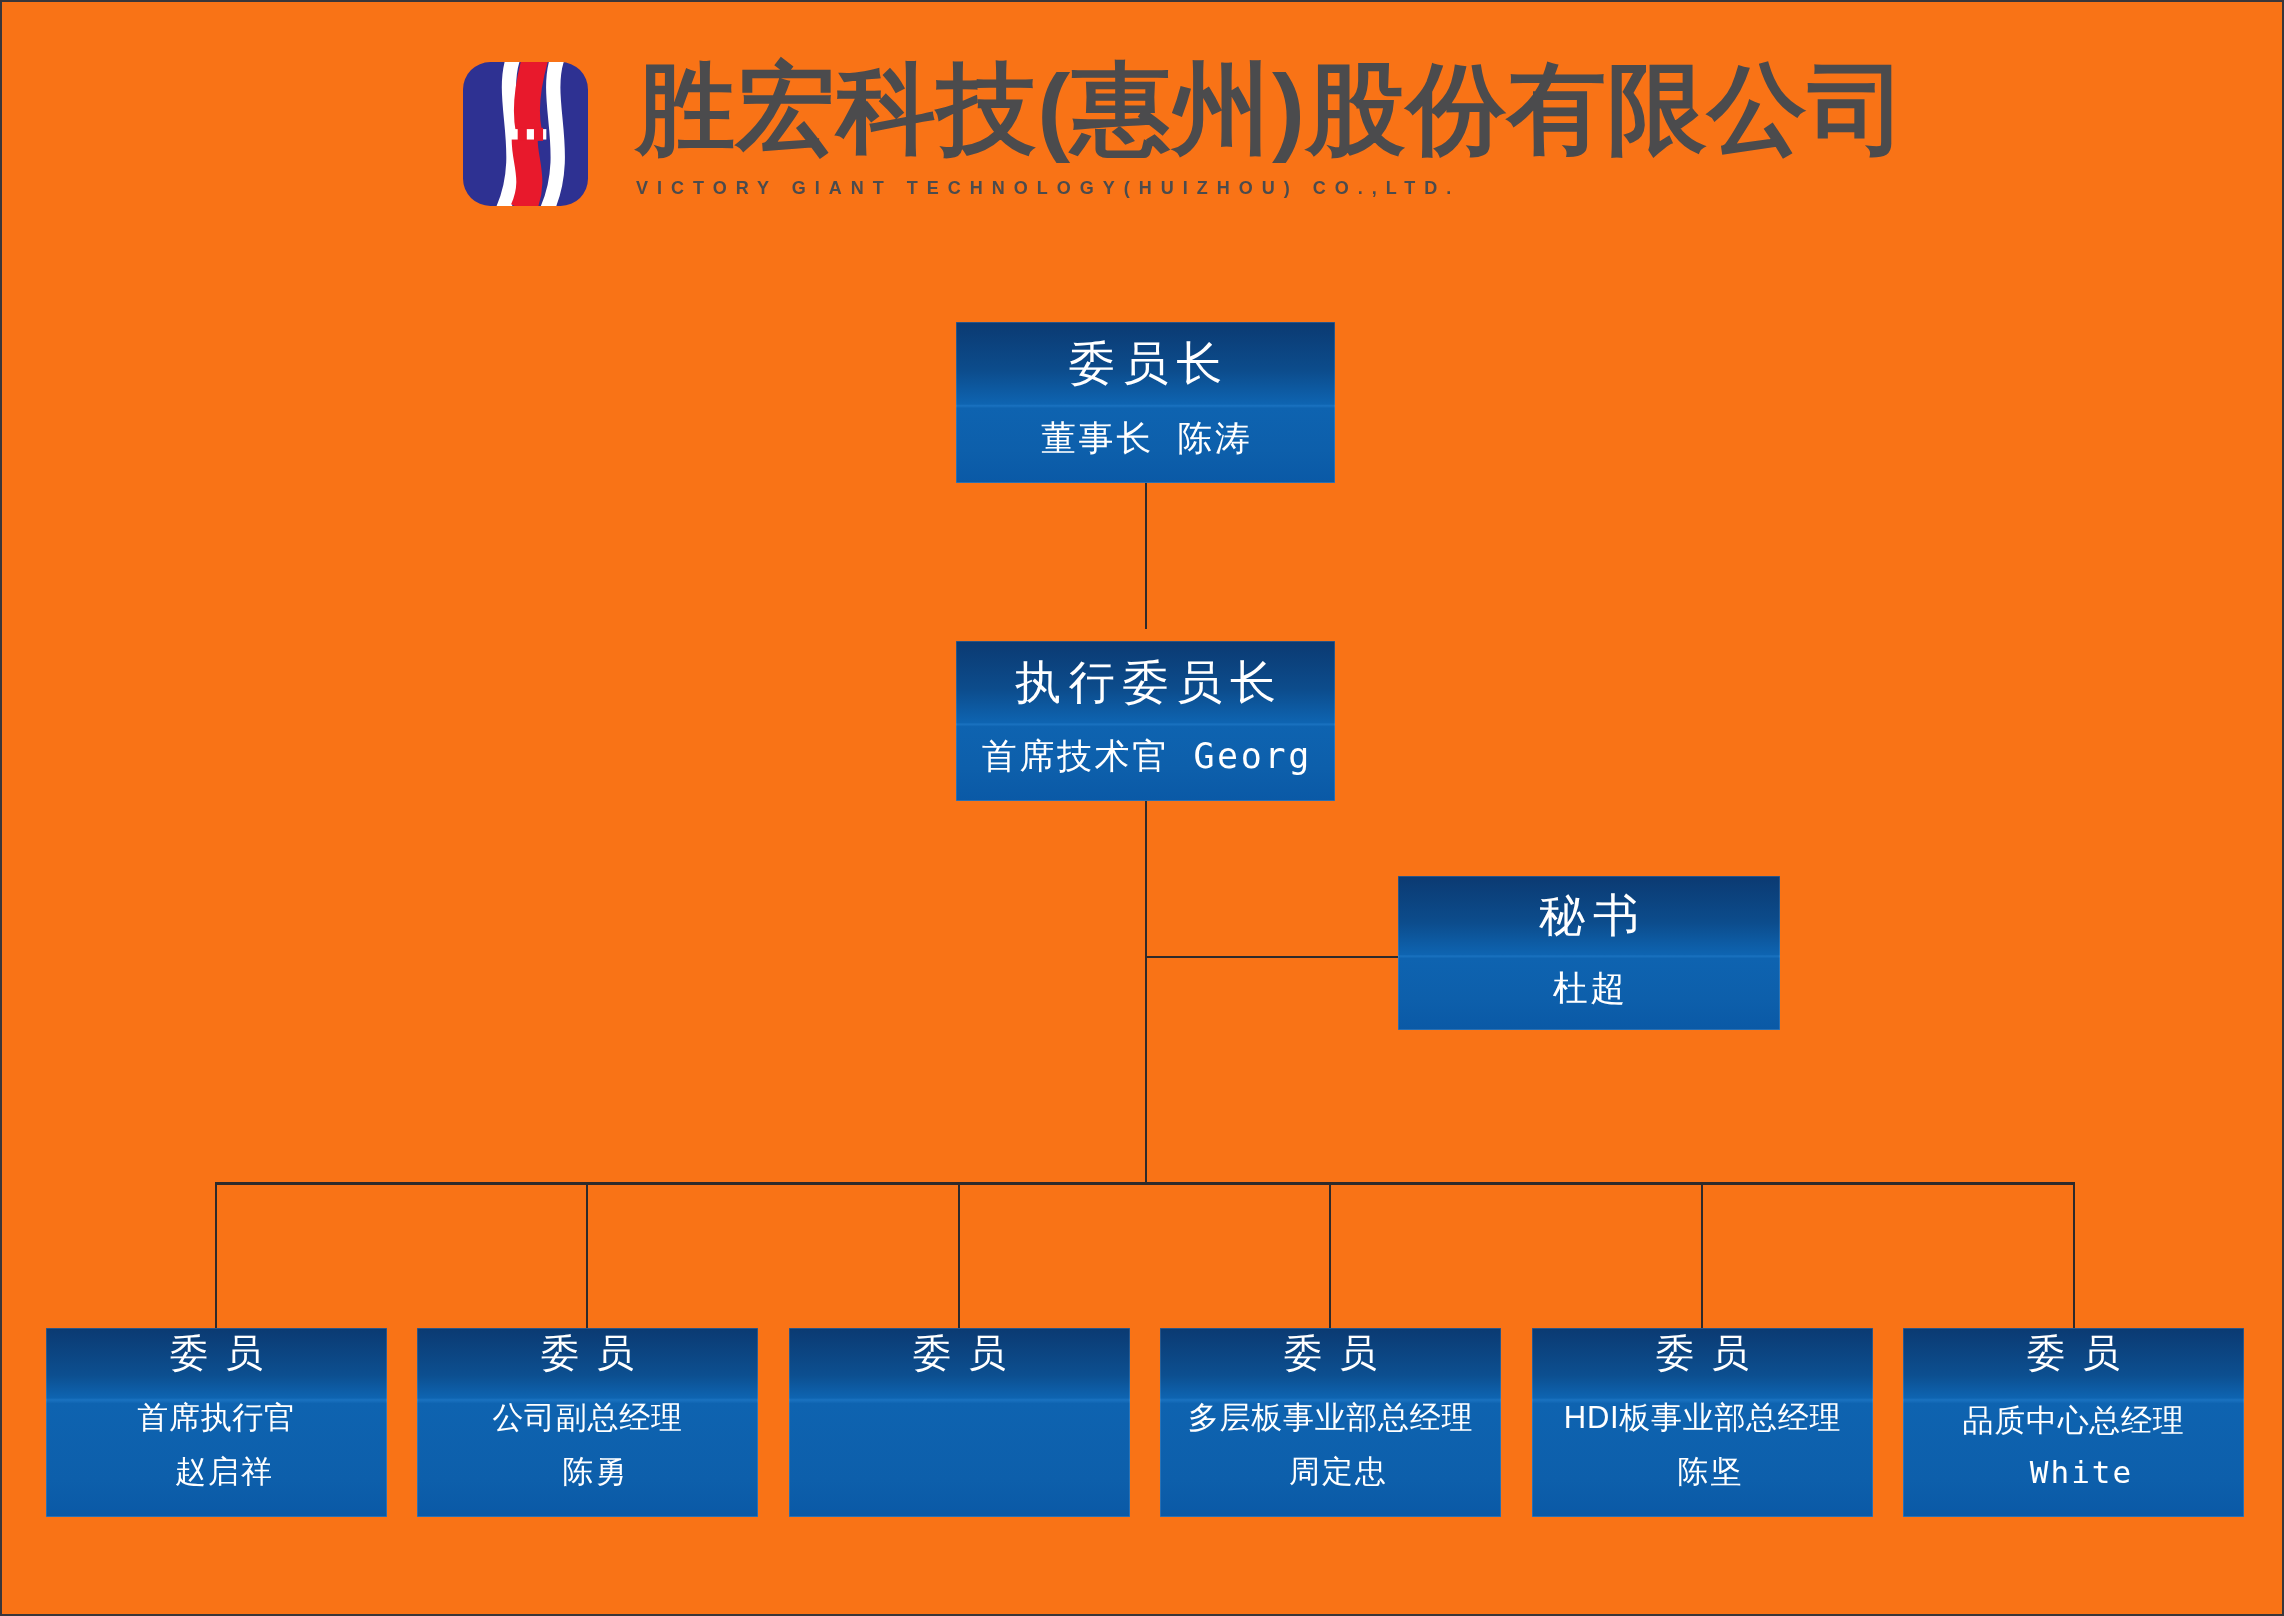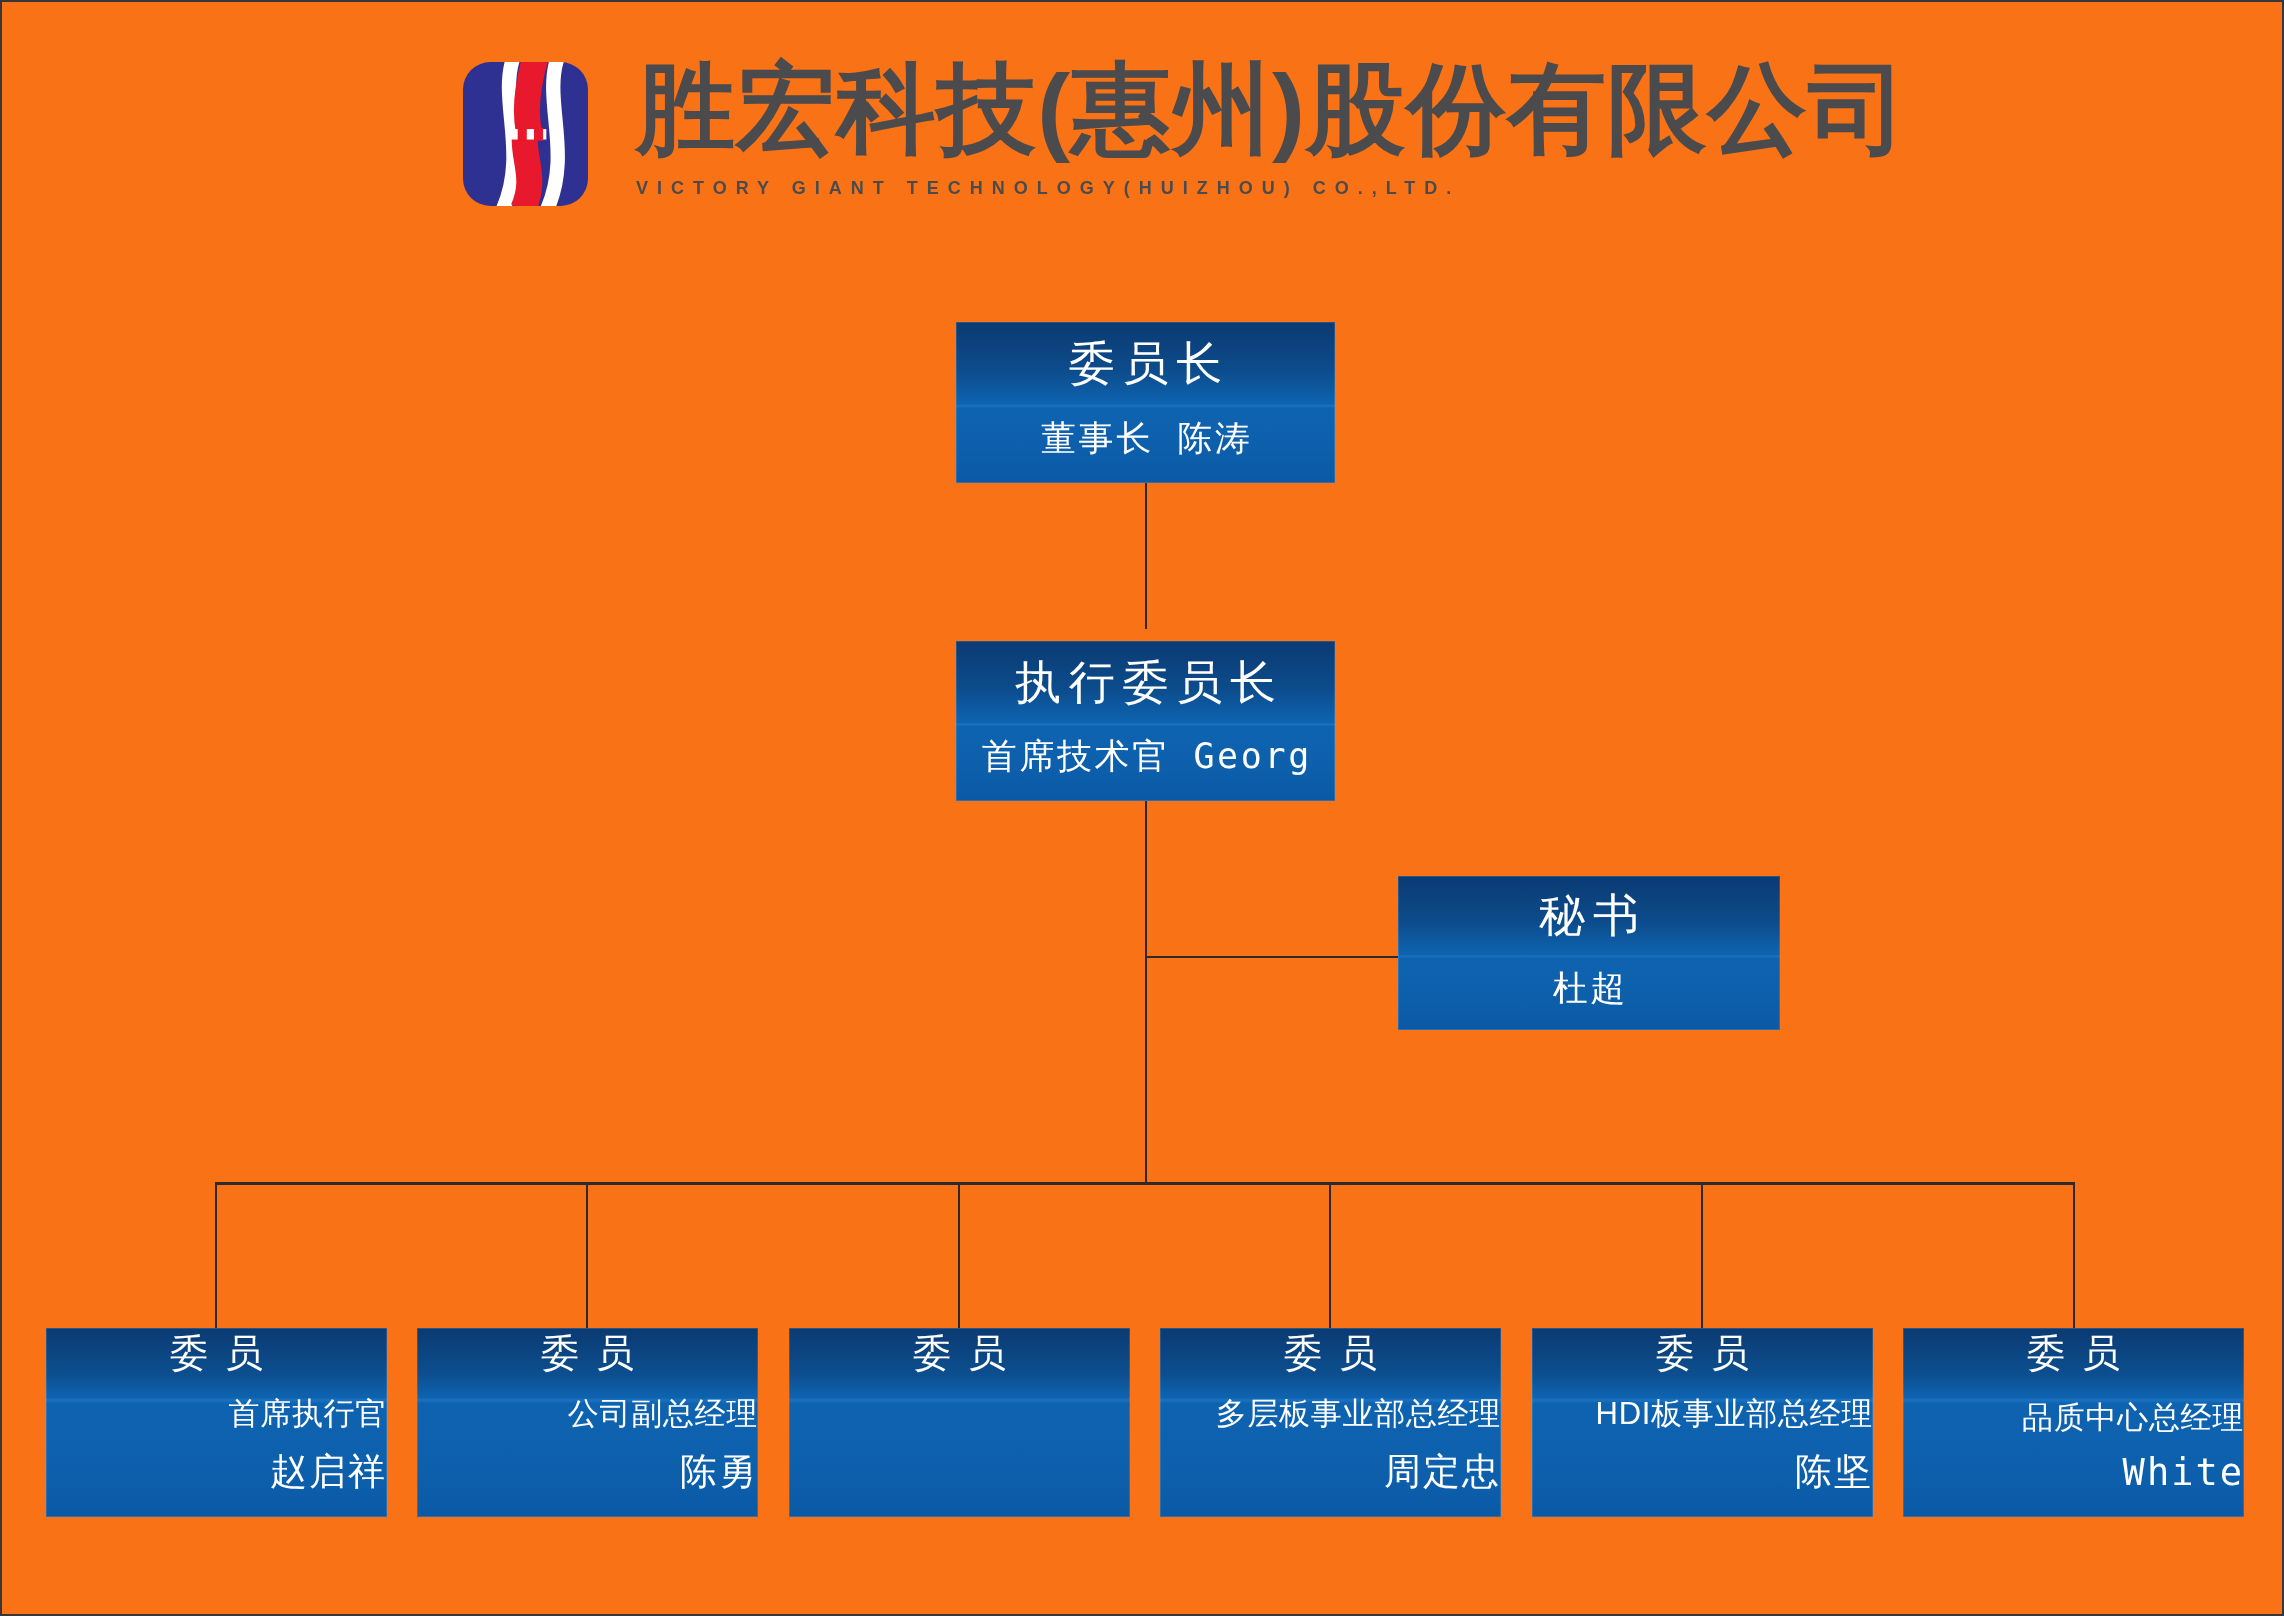--- a/index.html
+++ b/index.html
@@ -26,24 +26,24 @@
       #0b3a72 0%, #0c4f90 25%, #0e64b1 37%, #1a72c0 38%, #0e63b0 40%,
       #0d5fab 80%, #0a59a6 100%);}
 
   .bt-area{height:52%;display:flex;align-items:center;justify-content:center;}
   .bs-area{height:48%;display:flex;align-items:flex-start;justify-content:center;}
   .bt{font-size:46px;font-weight:500;letter-spacing:7.8px;padding-left:7.8px;white-space:nowrap;}
   .bs{font-size:35px;font-weight:400;letter-spacing:2.6px;padding-left:2.6px;white-space:nowrap;
       font-family:"DejaVu Sans Mono","Liberation Sans",sans-serif;margin-top:9px;}
 
   .mt-area{height:38%;display:flex;align-items:flex-start;justify-content:center;}
-  .ml-area{height:62%;display:flex;flex-direction:column;align-items:flex-end;justify-content:center;gap:11.7px;padding-bottom:19px;}
+  .ml-area{height:62%;display:flex;flex-direction:column;align-items:center;justify-content:center;gap:11.7px;padding-bottom:19px;}
   .mt{font-size:38px;font-weight:500;letter-spacing:17px;padding-left:17px;white-space:nowrap;}
   .mr{font-size:31px;font-weight:400;letter-spacing:0.7px;white-space:nowrap;}
-  .mn{font-size:37px;font-weight:400;letter-spacing:2px;white-space:nowrap;
+  .mn{font-size:31px;font-weight:400;letter-spacing:2px;white-space:nowrap;
       font-family:"DejaVu Sans Mono","Liberation Sans",sans-serif;margin-left:16px;}
 
   .node-chairman {left:954px;top:320px;width:379px;height:161px;}
   .node-executive{left:954px;top:627px;width:379px;height:160px;margin-top:12px;}
   .node-secretary{left:1396px;top:874px;width:382px;height:154px;}
   .m1{left:44px;}  .m2{left:415px;} .m3{left:787px;}
   .m4{left:1158px;}.m5{left:1530px;}.m6{left:1901px;}
   .member{top:1326px;width:341px;height:189px;}
 </style>
 </head>

